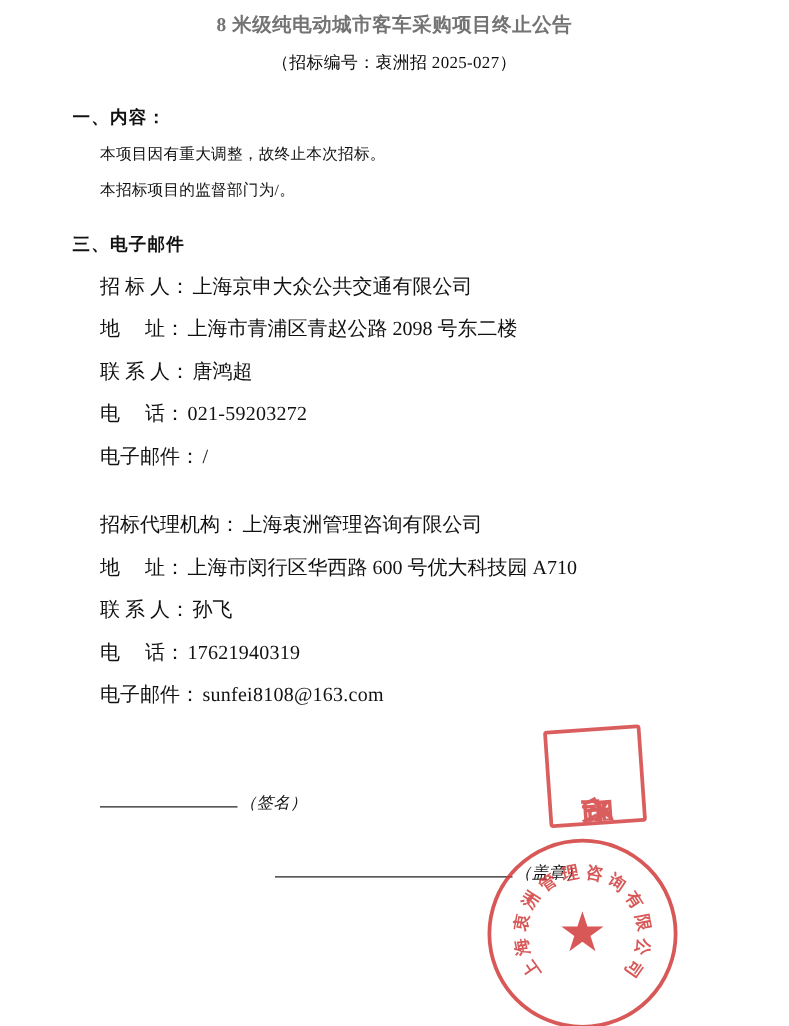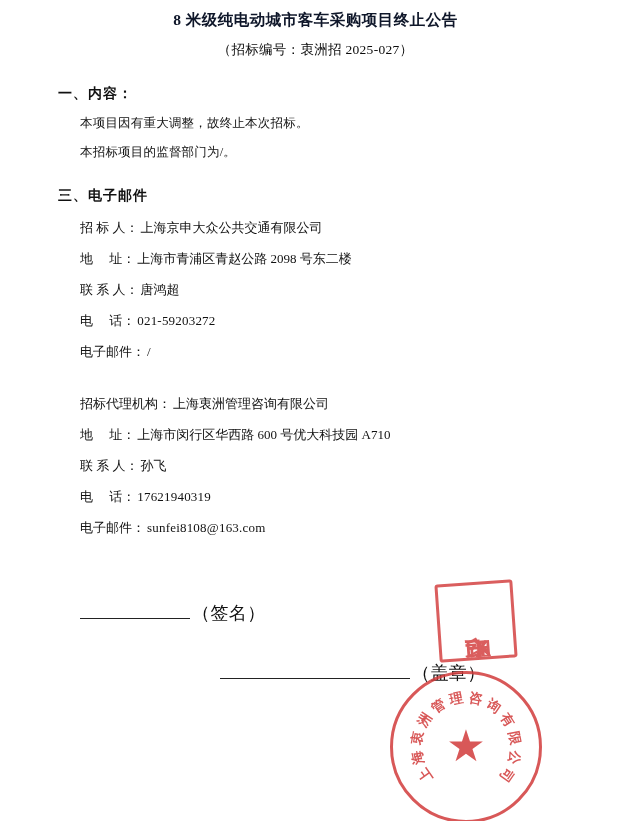--- a/index.html
+++ b/index.html
@@ -21,21 +21,21 @@
     height: 821px;
     box-sizing: border-box;
     padding: 0;
   }
   .doc-title {
     text-align: center;
     font-size: 15.5px;
     font-weight: bold;
     letter-spacing: 0.5px;
     margin-top: 10px;
-    color: #0f172a;
+    color: #737373;
   }
   .doc-subtitle {
     text-align: center;
     font-size: 13.5px;
     margin-top: 10px;
     letter-spacing: 0.3px;
     color: #0b0b0b;
   }
   .section-head {
     font-size: 14px;
@@ -48,21 +48,21 @@
     font-size: 12.5px;
     margin-left: 80px;
     margin-top: 12px;
     letter-spacing: 0.2px;
   }
   .contact-block {
     margin-left: 80px;
     margin-top: 14px;
   }
   .contact-row {
-    font-size: 13px;
+    font-size: 16px;
     margin-top: 13px;
     display: flex;
     align-items: baseline;
   }
   .contact-row .lbl {
     white-space: pre;
     flex: 0 0 auto;
   }
   .contact-row .val {
     margin-left: 2px;
@@ -98,21 +98,22 @@
     align-items: baseline;
   }
   .sign-line2 .underline {
     display: inline-block;
     width: 190px;
     border-bottom: 1px solid #222;
     height: 14px;
     margin: 0 2px;
   }
   .paren {
-    font-size: 18px;
+    font-size: 13px;
+    font-style: italic;
   }
 
   
   .stamp-square {
     position: absolute;
     left: 437px;
     top: 572px;
     width: 78px;
     height: 78px;
     border: 3px solid #d23b3b;

